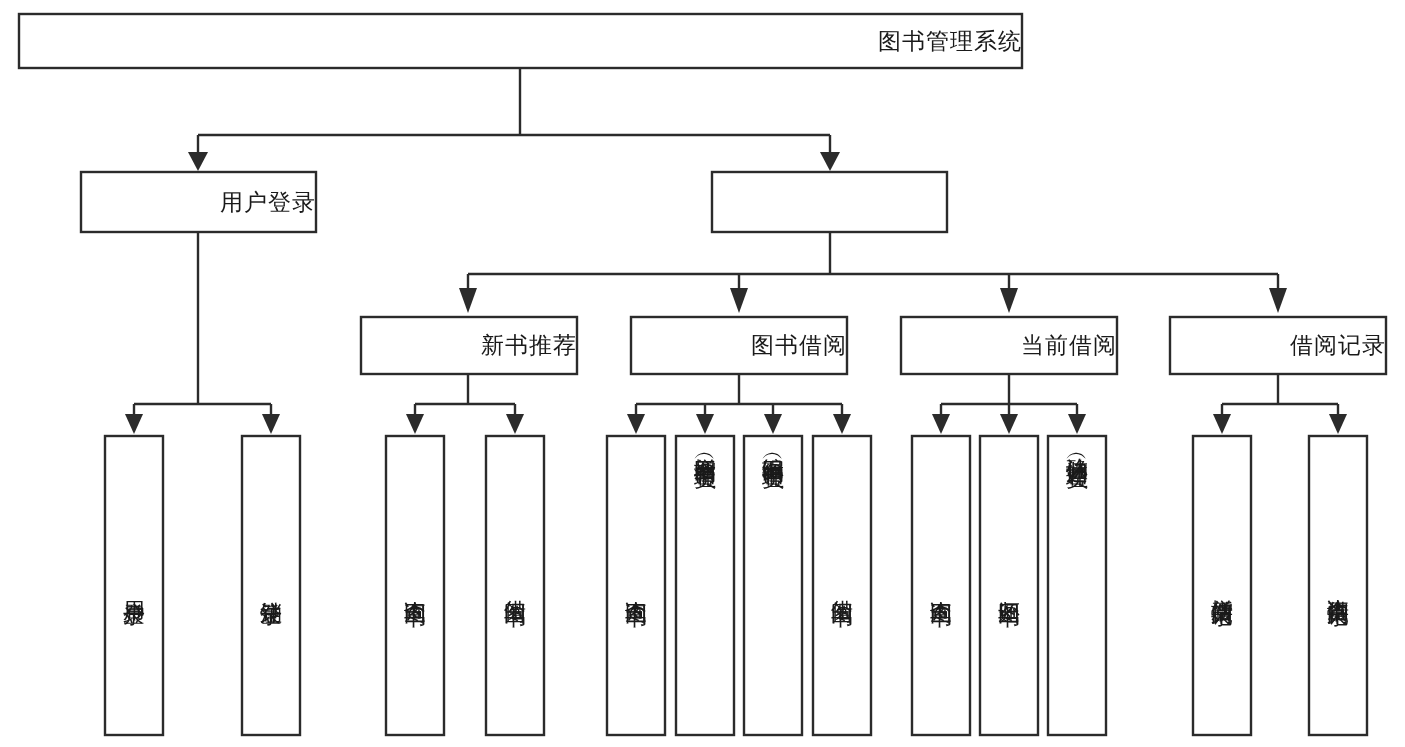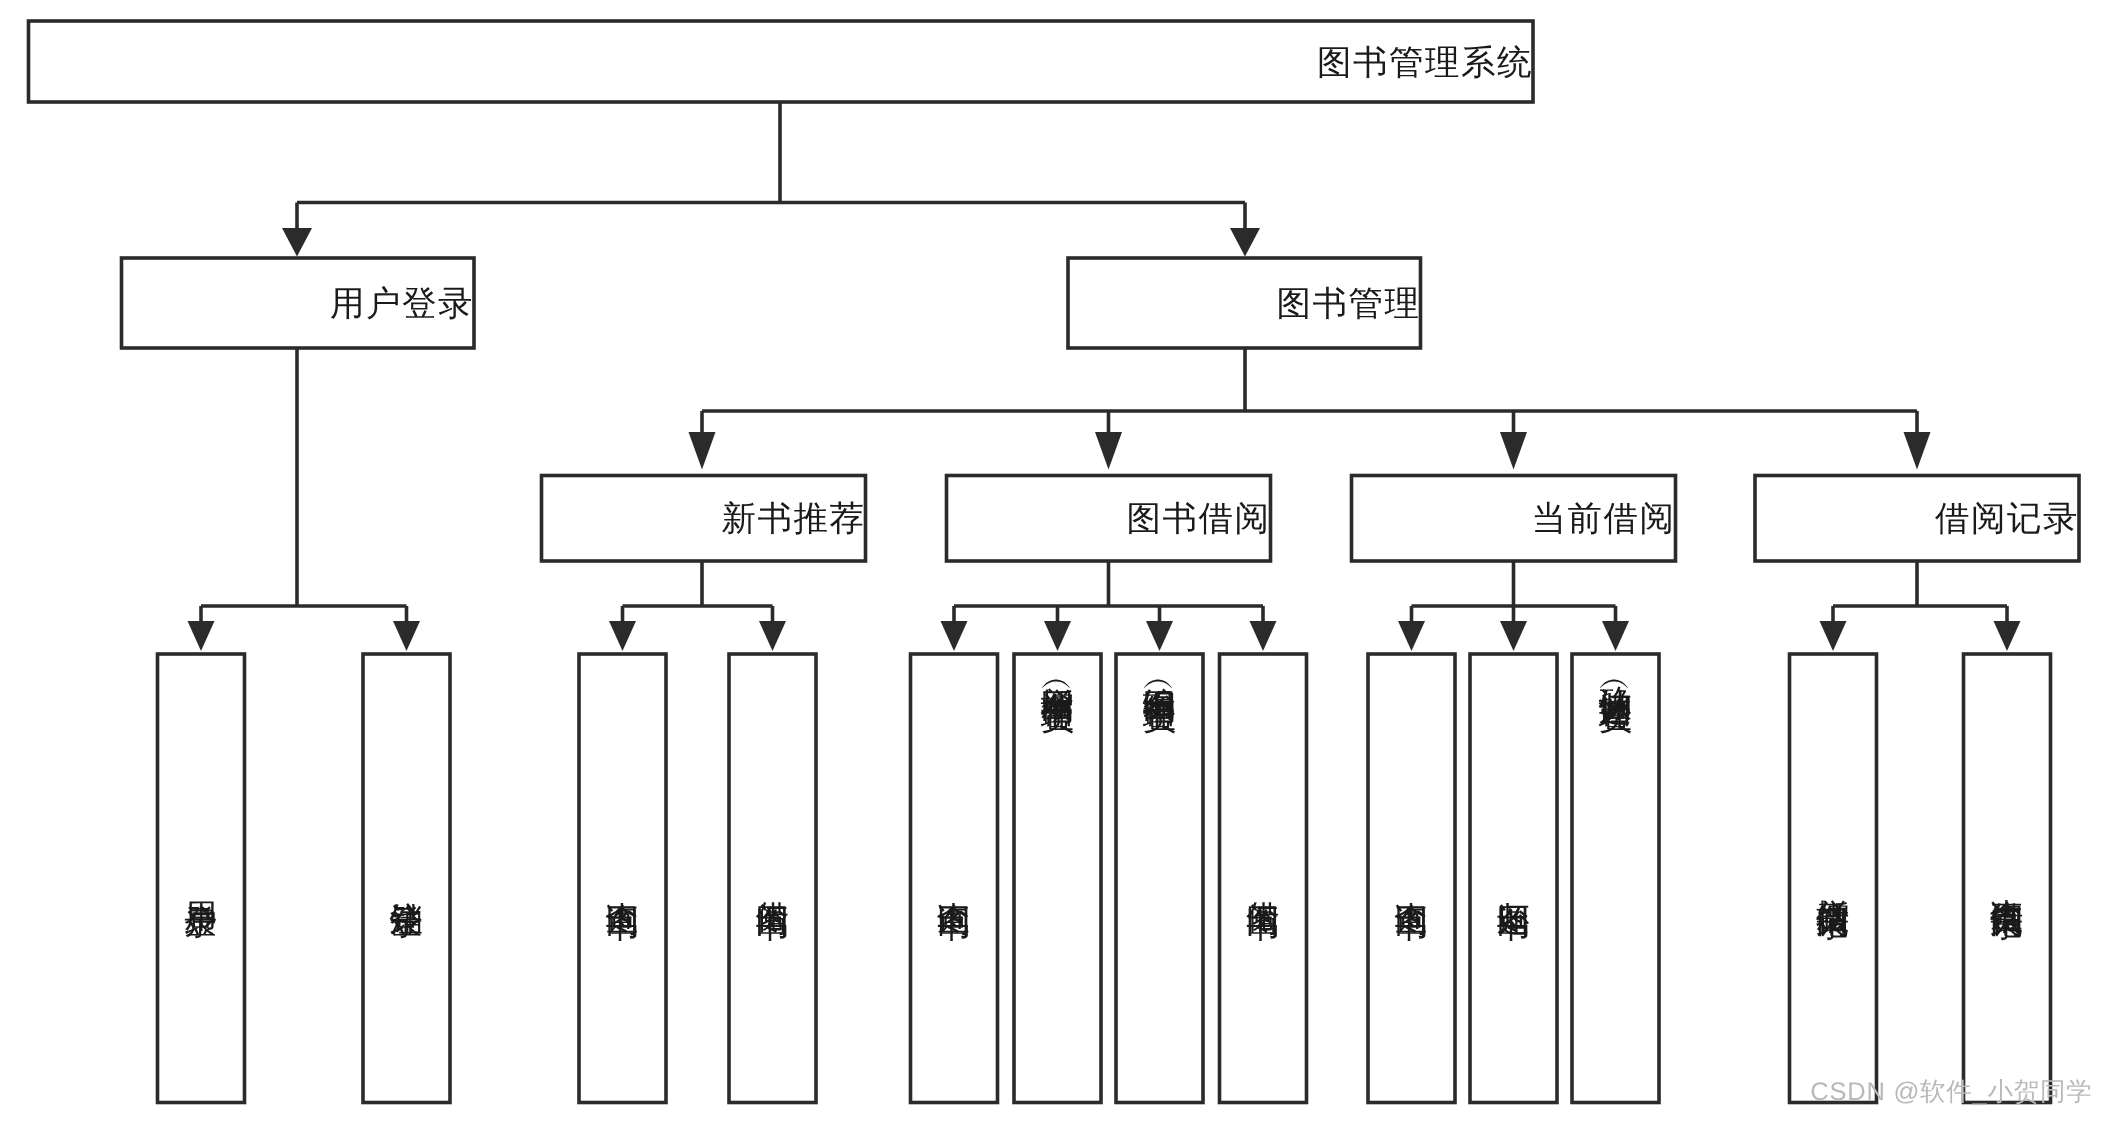--- a/index.html
+++ b/index.html
@@ -190,23 +190,20 @@
   </svg>
 
   <div class="hlabel-wrap" style="left:19px; top:14px; width:1003px; height:54px;">
     <span class="hlabel-text">图书管理系统</span>
   </div>
 
   <div class="hlabel-wrap" style="left:81px; top:172px; width:235px; height:60px;">
     <span class="hlabel-text">用户登录</span>
   </div>
 
-  <div class="hlabel-wrap" style="left:712px; top:172px; width:235px; height:60px;">
-    <span class="hlabel-text">图书管理</span>
-  </div>
 
   <div class="hlabel-wrap" style="left:361px; top:317px; width:216px; height:57px;">
     <span class="hlabel-text">新书推荐</span>
   </div>
 
   <div class="hlabel-wrap" style="left:631px; top:317px; width:216px; height:57px;">
     <span class="hlabel-text">图书借阅</span>
   </div>
 
   <div class="hlabel-wrap" style="left:901px; top:317px; width:216px; height:57px;">
@@ -262,15 +259,14 @@
   </div>
 
   <div class="vlabel-wrap" style="left:1193px; top:436px; width:58px; height:299px;">
     <span class="vlabel-text">新增借阅记录</span>
   </div>
 
   <div class="vlabel-wrap" style="left:1309px; top:436px; width:58px; height:299px;">
     <span class="vlabel-text">查询借阅记录</span>
   </div>
 
-  <div class="watermark">CSDN @软件_小贺同学</div>
 
 </div>
 
 </body></html>

